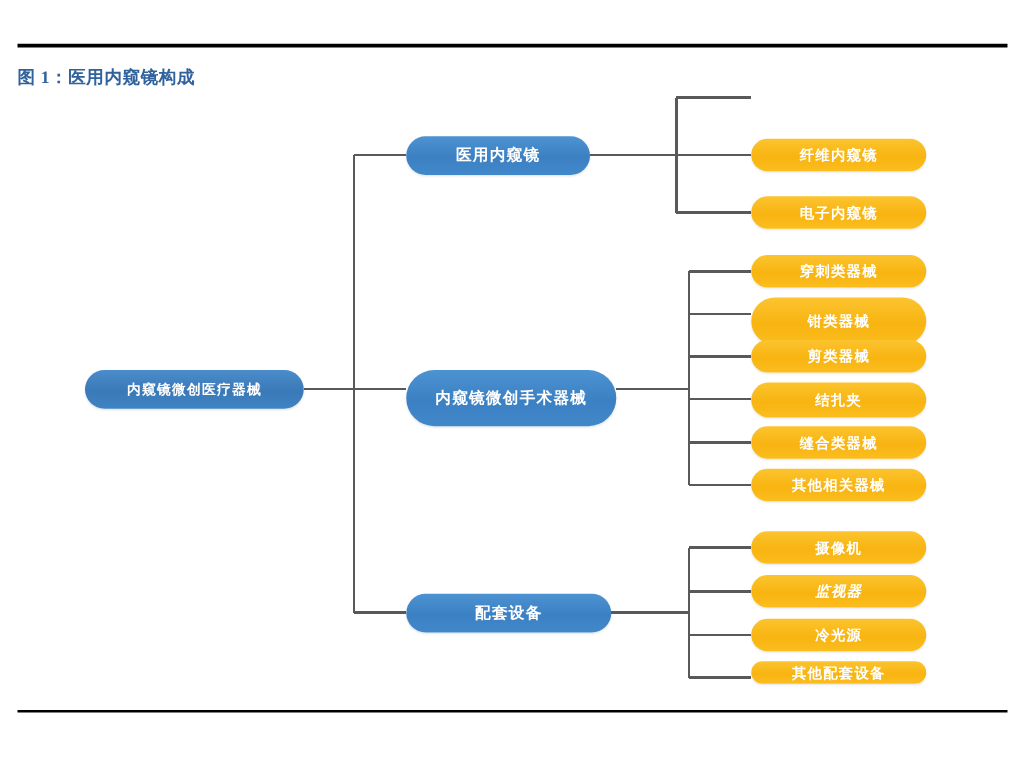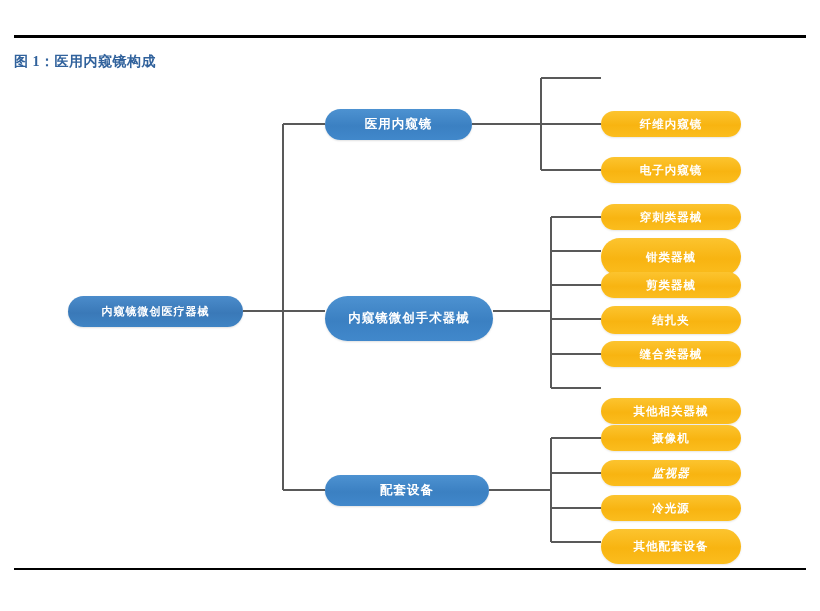--- a/index.html
+++ b/index.html
@@ -175,24 +175,24 @@
     <div class="node branch" style="left:325px; top:433px; width:164px; height:31px;">配套设备</div>
 
     <div class="node leaf" style="left:601px; top:69px; width:140px; height:26px;">纤维内窥镜</div>
     <div class="node leaf" style="left:601px; top:115px; width:140px; height:26px;">电子内窥镜</div>
 
     <div class="node leaf" style="left:601px; top:162px; width:140px; height:26px;">穿刺类器械</div>
     <div class="node leaf" style="left:601px; top:196px; width:140px; height:38px;">钳类器械</div>
     <div class="node leaf" style="left:601px; top:230px; width:140px; height:26px;font-family:Liberation Mono, monospace;">剪类器械</div>
     <div class="node leaf" style="left:601px; top:264px; width:140px; height:28px;">结扎夹</div>
     <div class="node leaf" style="left:601px; top:299px; width:140px; height:26px;">缝合类器械</div>
-    <div class="node leaf" style="left:601px; top:333px; width:140px; height:26px;margin-top:23px;">其他相关器械</div>
+    <div class="node leaf" style="left:601px; top:333px; width:140px; height:26px;">其他相关器械</div>
 
     <div class="node leaf" style="left:601px; top:383px; width:140px; height:26px;">摄像机</div>
     <div class="node leaf" style="left:601px; top:418px; width:140px; height:26px;font-style:italic;">监视器</div>
     <div class="node leaf" style="left:601px; top:453px; width:140px; height:26px;">冷光源</div>
-    <div class="node leaf" style="left:601px; top:487px; width:140px; height:35px;">其他配套设备</div>
+    <div class="node leaf" style="left:601px; top:487px; width:140px; height:18px;">其他配套设备</div>
 
   </div>
 
   <div class="source-rule"></div>
 
 </div>
 
 </body></html>

